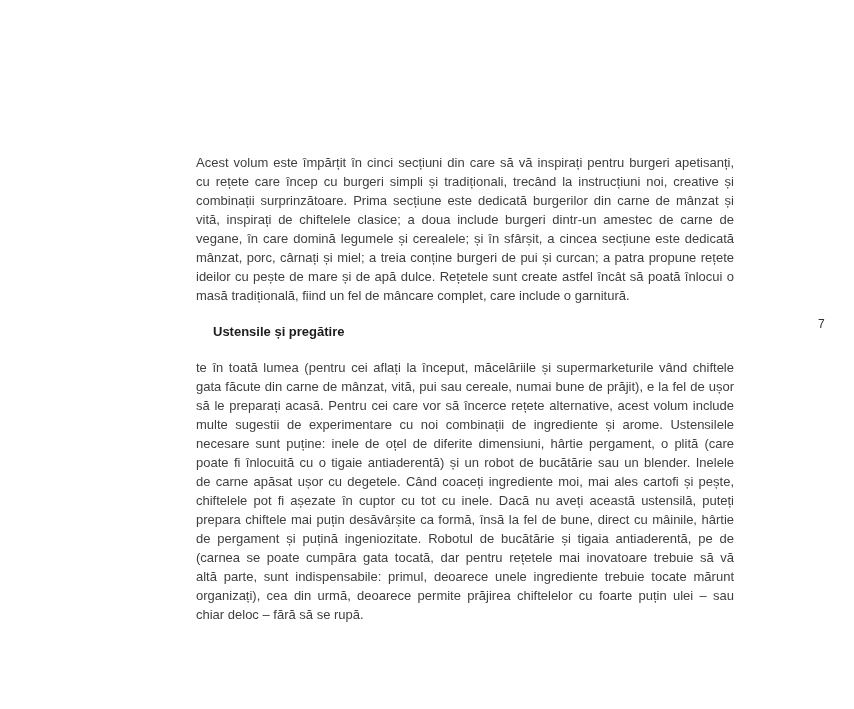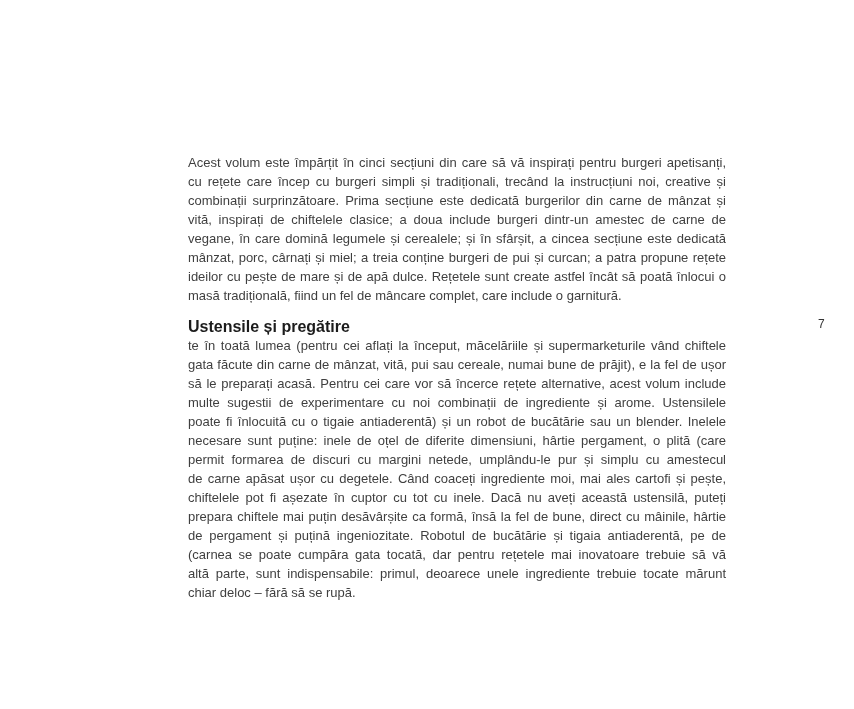--- a/index.html
+++ b/index.html
@@ -9,21 +9,21 @@
   body {
     width: 854px;
     height: 709px;
     position: relative;
     overflow: hidden;
     background: var(--bg, #ffffff);
     font-family: "Liberation Sans", "DejaVu Sans", sans-serif;
   }
   .text-column {
     position: absolute;
-    left: 188px;
+    left: 196px;
     top: 153px;
     width: 538px;
     color: var(--body-text, #3f3f3f);
     font-size: 13px;
     line-height: 19px;
   }
   .paragraph {
     margin: 0;
     padding: 0;
   }
@@ -33,22 +33,22 @@
   .line {
     text-align: justify;
     text-align-last: justify;
     white-space: nowrap;
     overflow: hidden;
   }
   .paragraph .line:last-child {
     text-align-last: left;
   }
   .section-heading {
-    margin: 0;
-    font-size: 16px;
+    margin: 17px;
+    font-size: 13px;
     line-height: 19px;
     font-weight: bold;
     color: var(--heading-text, #1c1c1c);
   }
   .page-number {
     position: absolute;
     left: 818px;
     top: 316px;
     font-size: 12px;
     line-height: 16px;
@@ -70,26 +70,26 @@
       <div class="line">masă tradițională, fiind un fel de mâncare complet, care include o garnitură.</div>
     </div>
 
   <h2 class="section-heading">Ustensile și pregătire</h2>
 
   <div class="paragraph body">
       <div class="line">te în toată lumea (pentru cei aflați la început, măcelăriile și supermarketurile vând chiftele</div>
       <div class="line">gata făcute din carne de mânzat, vită, pui sau cereale, numai bune de prăjit), e la fel de ușor</div>
       <div class="line">să le preparați acasă. Pentru cei care vor să încerce rețete alternative, acest volum include</div>
       <div class="line">multe sugestii de experimentare cu noi combinații de ingrediente și arome. Ustensilele</div>
+      <div class="line">necesare sunt puține: inele de oțel de diferite dimensiuni, hârtie pergament, o plită (care</div>
       <div class="line">poate fi înlocuită cu o tigaie antiaderentă) și un robot de bucătărie sau un blender. Inelele</div>
-      <div class="line">necesare sunt puține: inele de oțel de diferite dimensiuni, hârtie pergament, o plită (care</div>
-      <div class="line">permit formarea de discuri cu margini netede, umplându-le pur și simplu cu amestecul</div>
       <div class="line">de carne apăsat ușor cu degetele. Când coaceți ingrediente moi, mai ales cartofi și pește,</div>
       <div class="line">chiftelele pot fi așezate în cuptor cu tot cu inele. Dacă nu aveți această ustensilă, puteți</div>
       <div class="line">prepara chiftele mai puțin desăvârșite ca formă, însă la fel de bune, direct cu mâinile, hârtie</div>
       <div class="line">de pergament și puțină ingeniozitate. Robotul de bucătărie și tigaia antiaderentă, pe de</div>
       <div class="line">(carnea se poate cumpăra gata tocată, dar pentru rețetele mai inovatoare trebuie să vă</div>
       <div class="line">altă parte, sunt indispensabile: primul, deoarece unele ingrediente trebuie tocate mărunt</div>
+      <div class="line">organizați), cea din urmă, deoarece permite prăjirea chiftelelor cu foarte puțin ulei – sau</div>
       <div class="line">chiar deloc – fără să se rupă.</div>
     </div>
 </div>
 
 <div class="page-number">7</div>
 
 </body></html>

